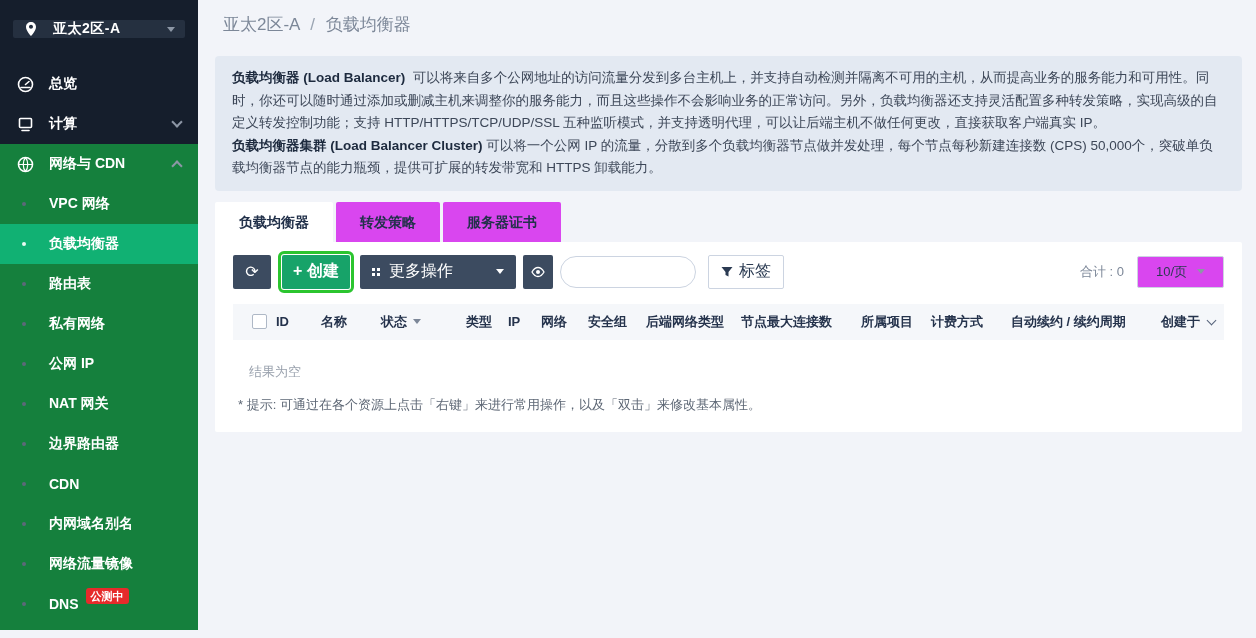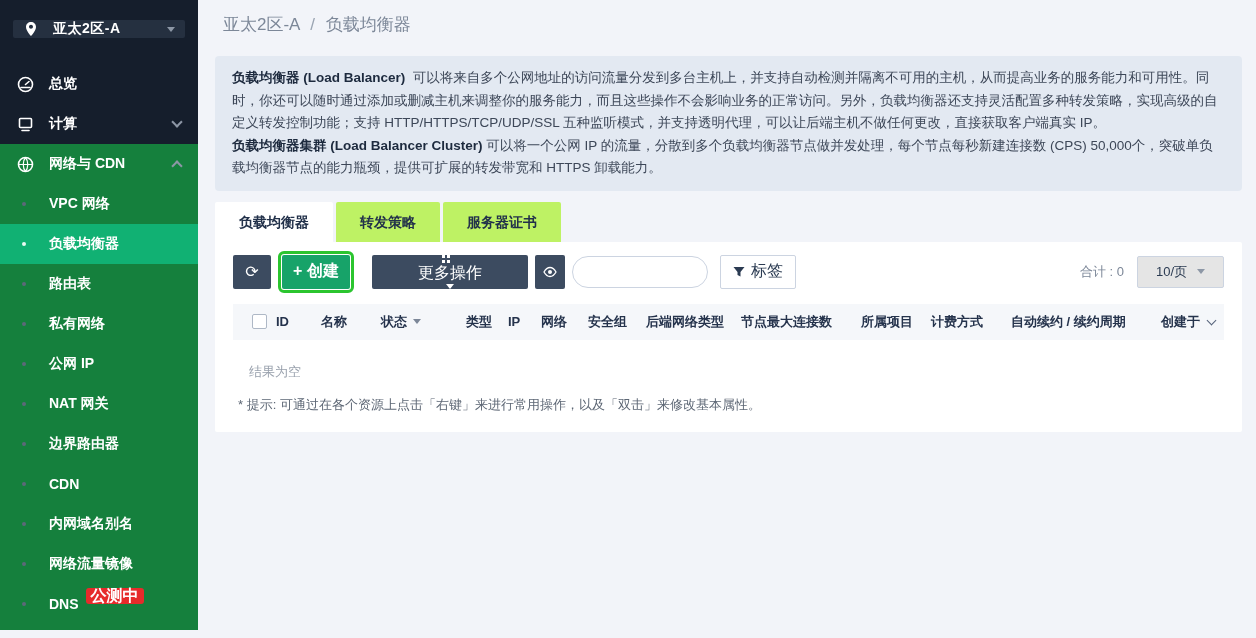--- a/index.html
+++ b/index.html
@@ -21,60 +21,60 @@
   .nav-item .nlabel { flex:1; font-weight:bold; }
   .chev { width:8px; height:8px; border-right:2px solid #8d97a6; border-bottom:2px solid #8d97a6; }
   .chev.down { transform:rotate(45deg); margin-top:-4px; }
   .chev.up { transform:rotate(-135deg); margin-top:4px; }
   .nav-group { background:#15803d; flex:1; padding-bottom:6px; }
   .sub-item { height:40px; display:flex; align-items:center; padding-left:22px; font-size:14px; cursor:pointer; color:#fff; }
   .sub-item .dot { width:4px; height:4px; border-radius:50%; background:#5c6879; margin-right:23px; flex-shrink:0; }
   .sub-item.active { background:#11b173; }
   .sub-item.active .dot { background:#eafaf2; }
   .sub-label { font-weight:bold; }
-  .badge { display:inline-block; margin-left:7px; background:#e62b2b; color:#fff; font-size:16px;
+  .badge { display:inline-block; margin-left:7px; background:#e62b2b; color:#fff; font-size:11px;
      line-height:16px; padding:0 5px; border-radius:3px; position:relative; top:-8px; font-weight:bold; }
 
   
   .main { flex:1; padding:0 14px 0 17px; }
   .breadcrumb { padding:13px 0 20px 8px; font-size:17px; color:#7c8798; }
   .breadcrumb .sep { margin:0 6px; color:#9aa4b2; }
 
   .infobox { background:#e3e9f2; border-radius:4px; padding:11px 17px; font-size:13.5px;
      color:#3d4758; line-height:22.5px; }
   .infobox b { color:#1d2a3e; }
 
   .tabs { display:flex; gap:3px; margin-top:11px; }
   .tab { height:40px; line-height:40px; padding:0 24px; font-size:14px; font-weight:bold;
-     color:#22314a; background:#bef264; cursor:pointer; border-radius:2px 2px 0 0; }
+     color:#22314a; background:#d946ef; cursor:pointer; border-radius:2px 2px 0 0; }
   .tab.active { background:#ffffff; cursor:default; }
 
   .panel { background:#fff; border-radius:0 2px 2px 2px; padding:13px 18px 18px 18px; }
 
   .toolbar { display:flex; align-items:center; }
   .btn { height:34px; border:none; border-radius:2px; display:flex; align-items:center;
      justify-content:center; cursor:pointer; font-size:16px;
      font-family:"Liberation Sans","DejaVu Sans",sans-serif; }
   .btn-dark { background:#3c4b60; color:#fff; }
   .btn-refresh { width:38px; font-size:16px; }
   .btn-create { background:#17a369; color:#fff; width:68px; margin-left:11px; font-weight:bold;
      outline:3px solid #2bc52f; outline-offset:1px; }
-  .btn-more { width:156px; margin-left:22px; padding:0 12px; justify-content:flex-start;flex-direction:column; }
+  .btn-more { width:156px; margin-left:10px; padding:0 12px; justify-content:flex-start; }
   .btn-more .grid-ic { display:grid; grid-template-columns:3px 3px; grid-gap:2px; margin-right:9px; }
   .btn-more .grid-ic i { width:3px; height:3px; background:#fff; }
   .btn-more .spacer { flex:1; }
   .btn-eye { width:30px; margin-left:7px; }
   .search-input { margin-left:7px; width:136px; height:32px; border:1px solid #ccd4e1; border-radius:16px;
      padding:0 13px; font-size:13px; color:#333; outline:none; background:#fff; }
   .btn-tag { margin-left:12px; background:#fff; border:1px solid #ccd4e1; color:#2b3b52; padding:0 12px; }
   .btn-tag svg { margin-right:6px; }
   .flex-sp { flex:1; }
   .total { font-size:13px; color:#7c8798; }
   .pagesize { margin-left:13px; width:87px; height:32px; border:1px solid #ccd4e1; border-radius:2px;
-     background:#e5e5e5; display:flex; align-items:center; justify-content:center; gap:10px;
+     background:#d946ef; display:flex; align-items:center; justify-content:center; gap:10px;
      font-size:13px; color:#2b3b52; cursor:pointer; }
 
   .thead { margin-top:15px; height:36px; background:#f5f7fa; display:flex; align-items:center;
      font-size:13px; font-weight:bold; color:#25334c; }
   .th { flex-shrink:0; display:flex; align-items:center; }
   .th-cb { width:43px; padding-left:19px; }
   .checkbox { width:15px; height:15px; border:1px solid #aeb8c6; border-radius:2px; background:#fff; cursor:pointer; }
   .th-sort-caret { width:0; height:0; border-left:4px solid transparent; border-right:4px solid transparent;
      border-top:5px solid #7c8798; margin-left:6px; }
   .th-chev { width:7px; height:7px; border-right:1.5px solid #55627a; border-bottom:1.5px solid #55627a;

